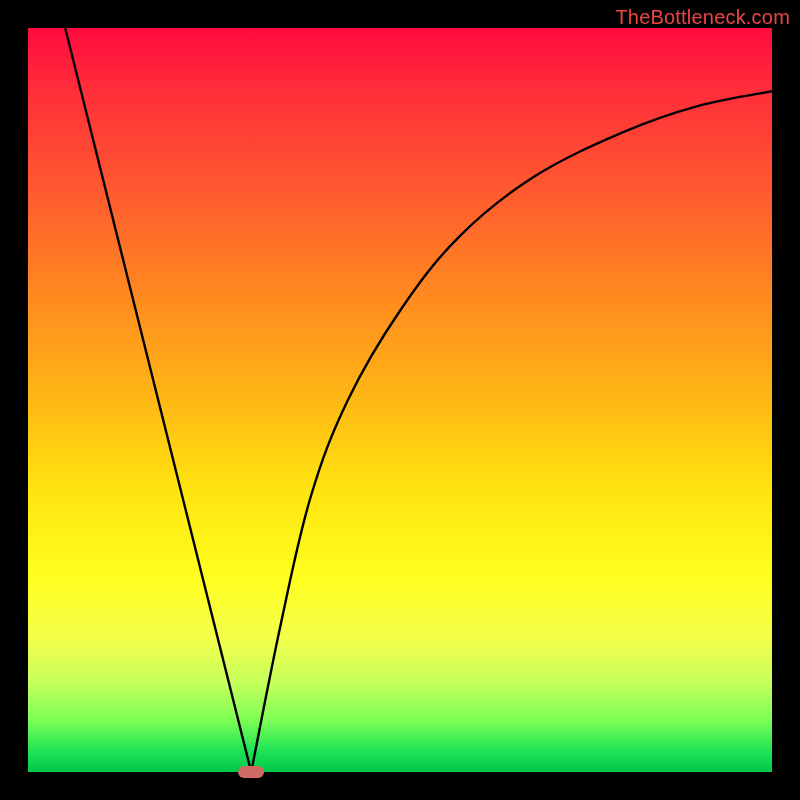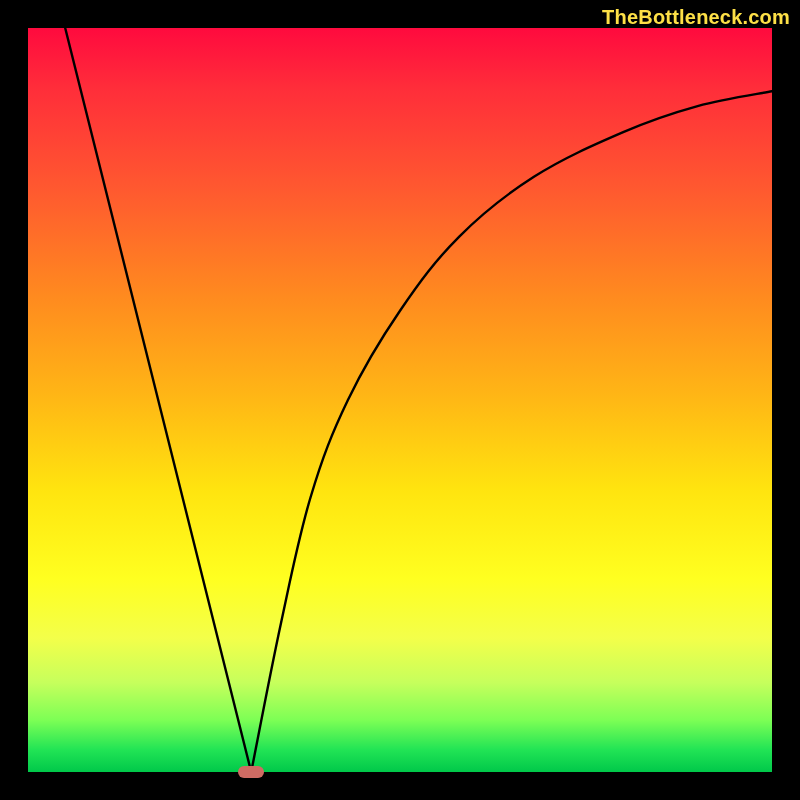--- a/index.html
+++ b/index.html
@@ -39,23 +39,23 @@
       #c6ff5c 88%,
       #7dff55 93%,
       #22e455 97%,
       #00c84a 100%
     );
   }
   .watermark {
     position: absolute;
     top: 6px;
     right: 10px;
-    color: #fde047;
+    color: #ef4444;
     font-size: 20px;
-    font-weight: 700;
+    font-weight: 400;
     letter-spacing: 0.2px;
     user-select: none;
   }
   svg.curve {
     position: absolute;
     left: 0;
     top: 0;
     width: 744px;
     height: 744px;
   }

